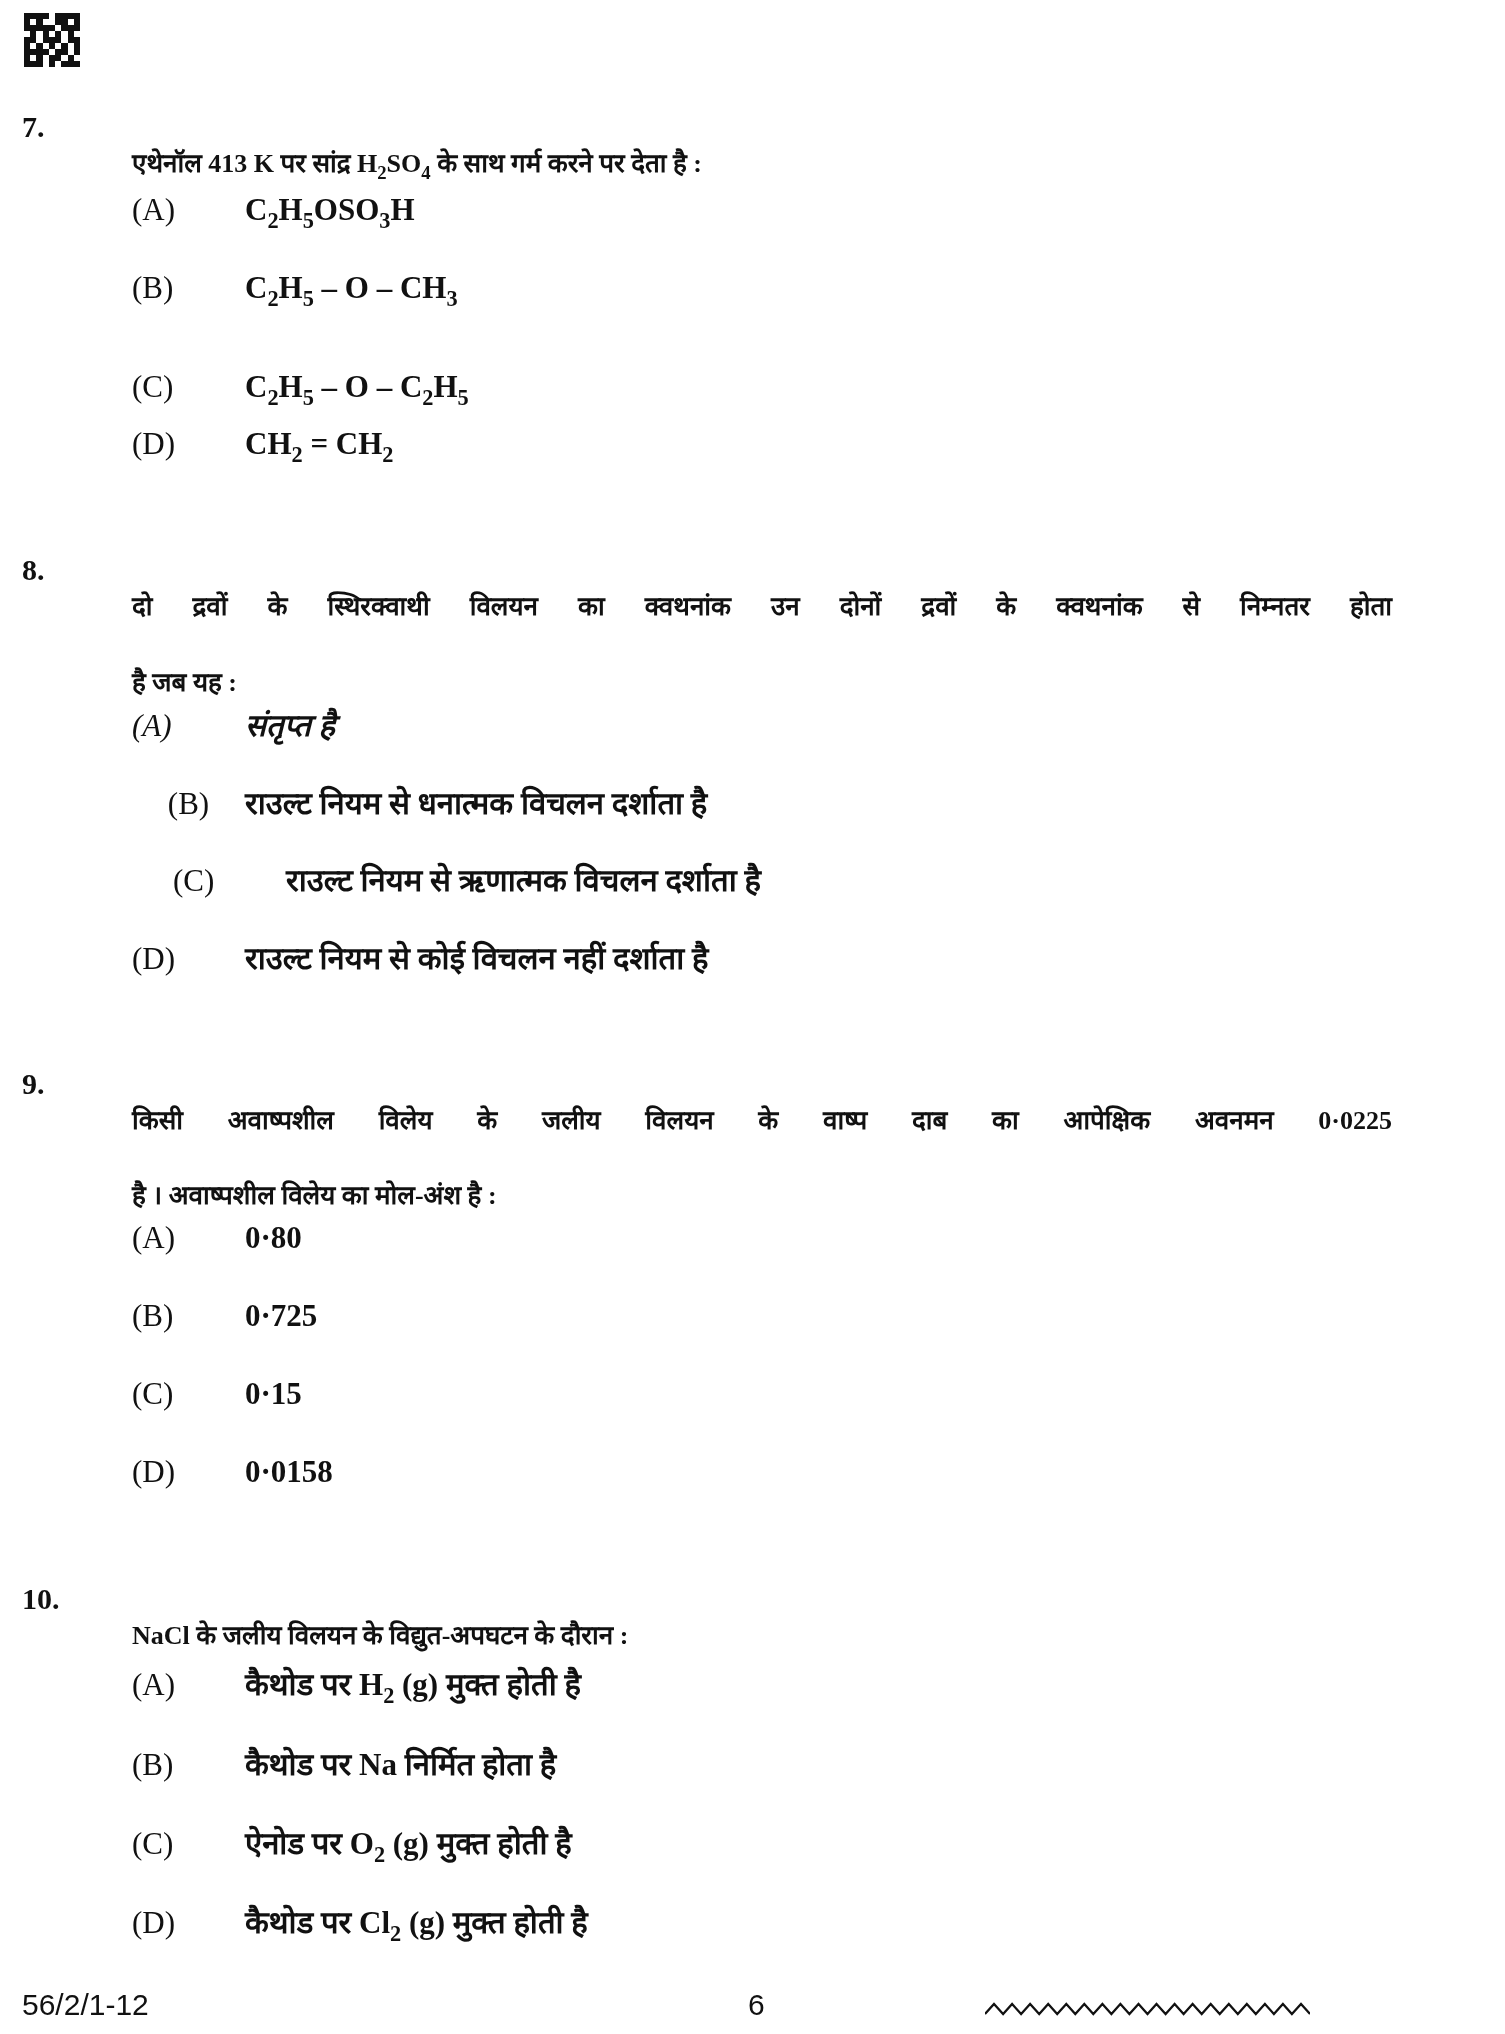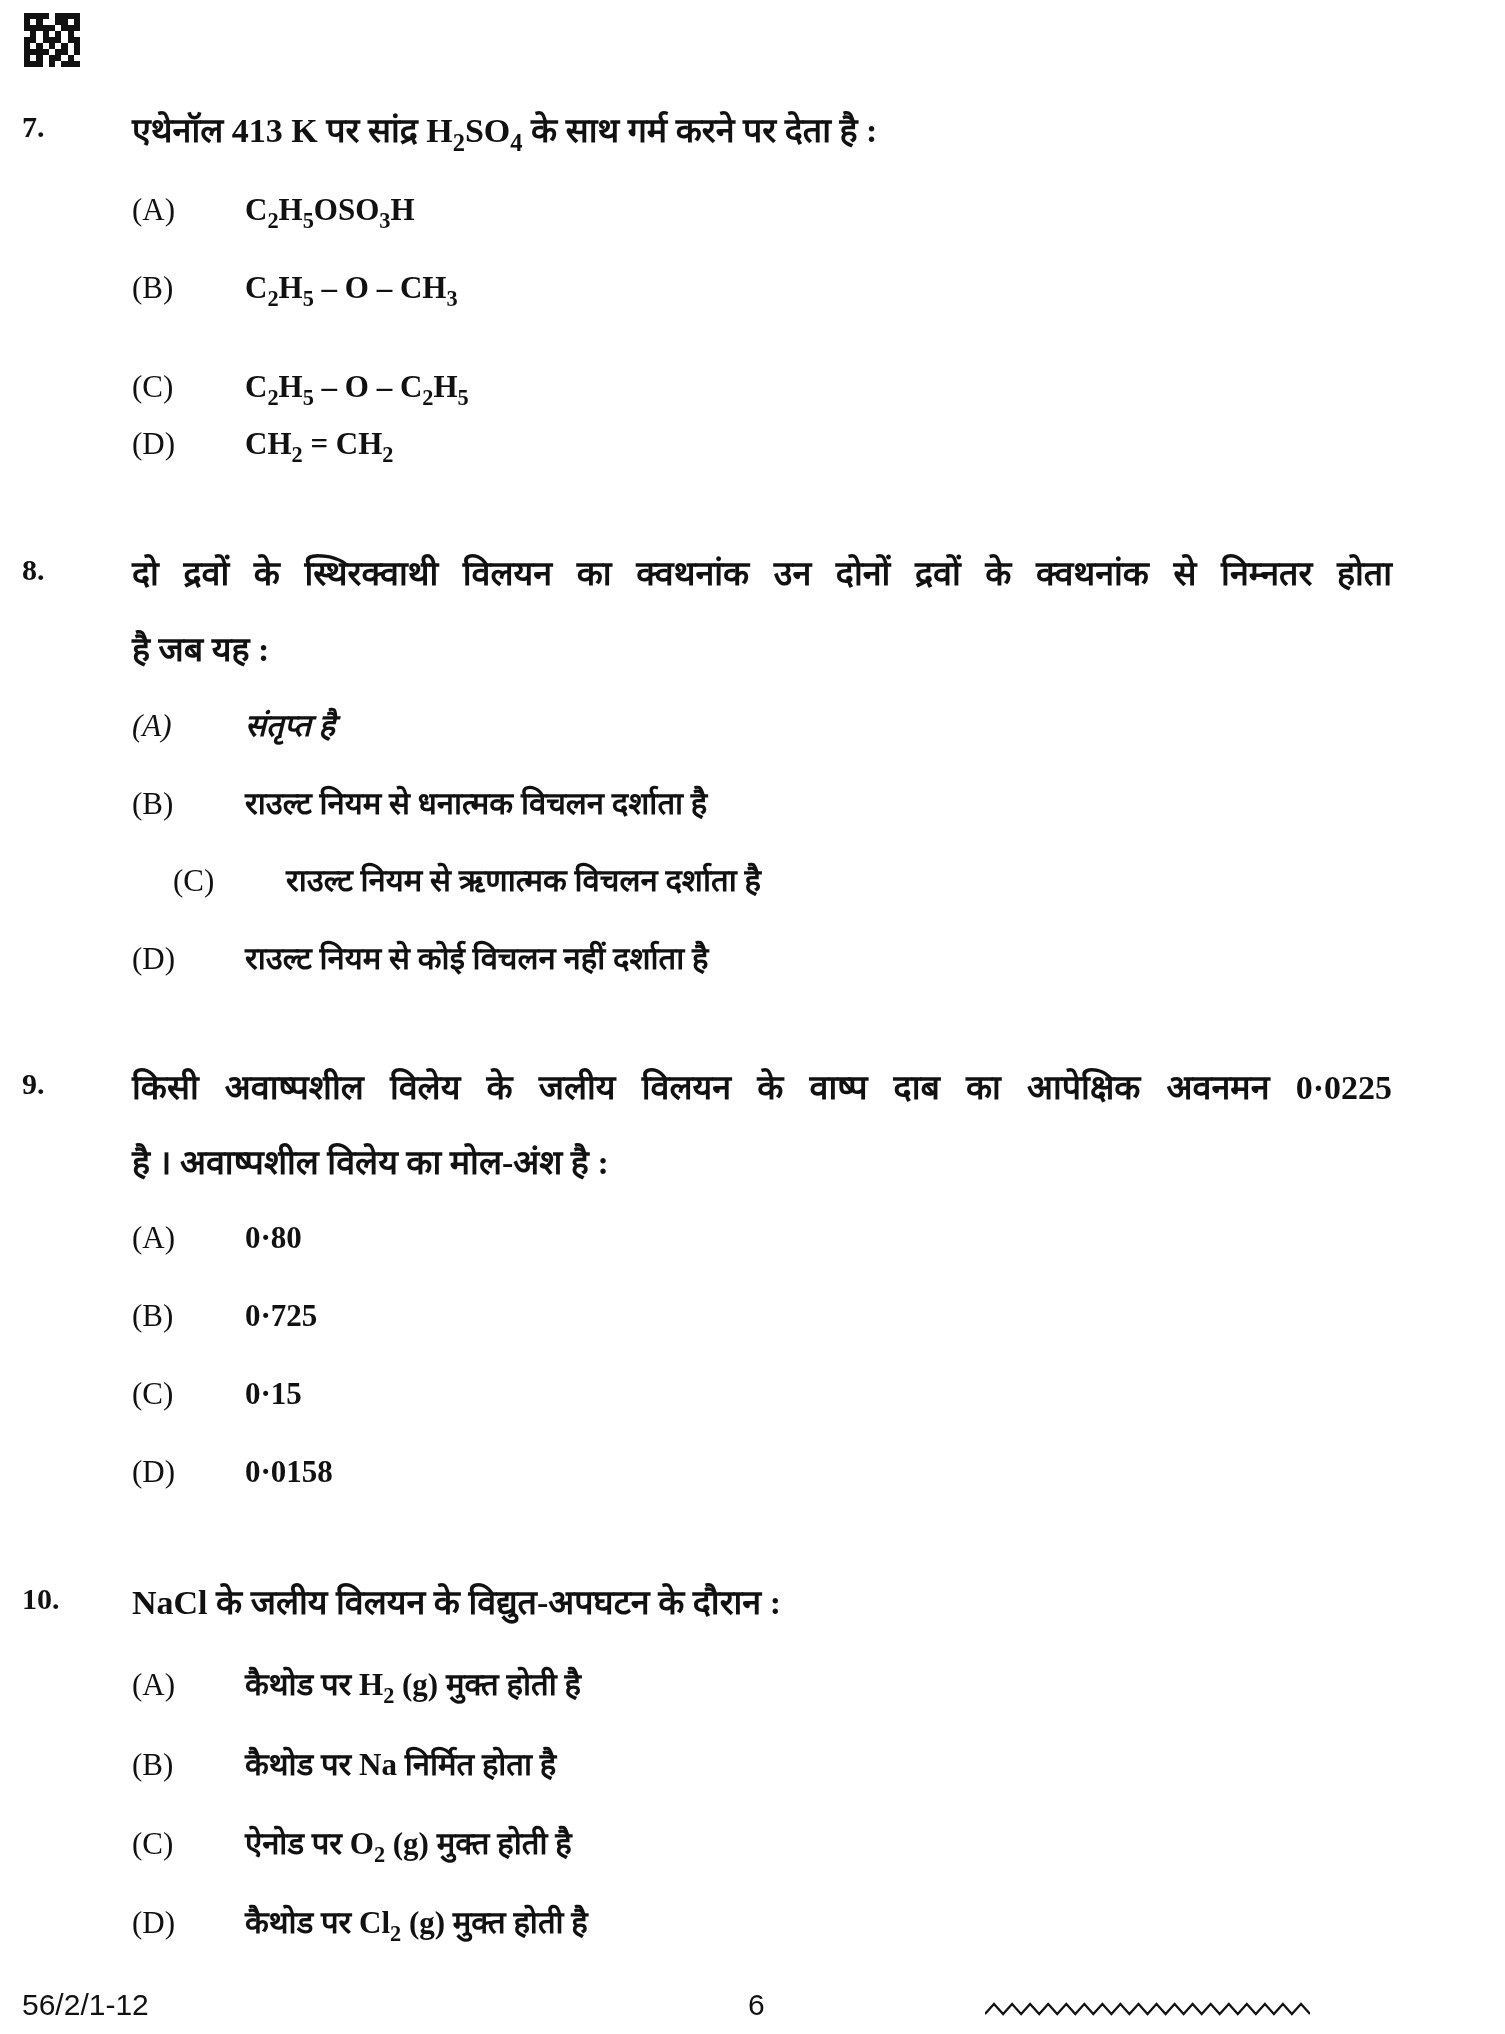--- a/index.html
+++ b/index.html
@@ -38,23 +38,24 @@
       position: absolute;
       left: 22px;
       font-weight: bold;
       font-size: 30px;
       font-family: "Liberation Serif", "DejaVu Serif", serif;
     }
     .q-line {
       position: absolute;
       left: 132px;
       width: 1260px;
-      font-size: 34px;
+      font-size: 26px;
       white-space: nowrap;
       font-weight: 600;
+      margin-top: 38px;
     }
     .q-line.justify {
       text-align: justify;
       text-align-last: justify;
       white-space: normal;
     }
     .opt {
       position: absolute;
       left: 132px;
       font-size: 31px;
@@ -205,21 +206,21 @@
   </div>
 </div>
 
 <div class="question" style="top:0;">
   <div class="q-num" style="top:553px;">8.</div>
   <div class="q-line justify" style="top:549px;">दो द्रवों के स्थिरक्वाथी विलयन का क्वथनांक उन दोनों द्रवों के क्वथनांक से निम्नतर होता</div>
   <div class="q-line" style="top:625px;">है जब यह :</div>
   <div class="opt" style="top:703px;font-style:italic;">
     <span class="lbl">(A)</span><span class="txt">संतृप्त है</span>
   </div>
-  <div class="opt" style="top:781px;">
+  <div class="opt" style="top:781px;text-align:center;">
     <span class="lbl">(B)</span><span class="txt">राउल्ट नियम से धनात्मक विचलन दर्शाता है</span>
   </div>
   <div class="opt" style="top:858px;margin-left:41px;">
     <span class="lbl">(C)</span><span class="txt">राउल्ट नियम से ऋणात्मक विचलन दर्शाता है</span>
   </div>
   <div class="opt" style="top:936px;">
     <span class="lbl">(D)</span><span class="txt">राउल्ट नियम से कोई विचलन नहीं दर्शाता है</span>
   </div>
 </div>
 

